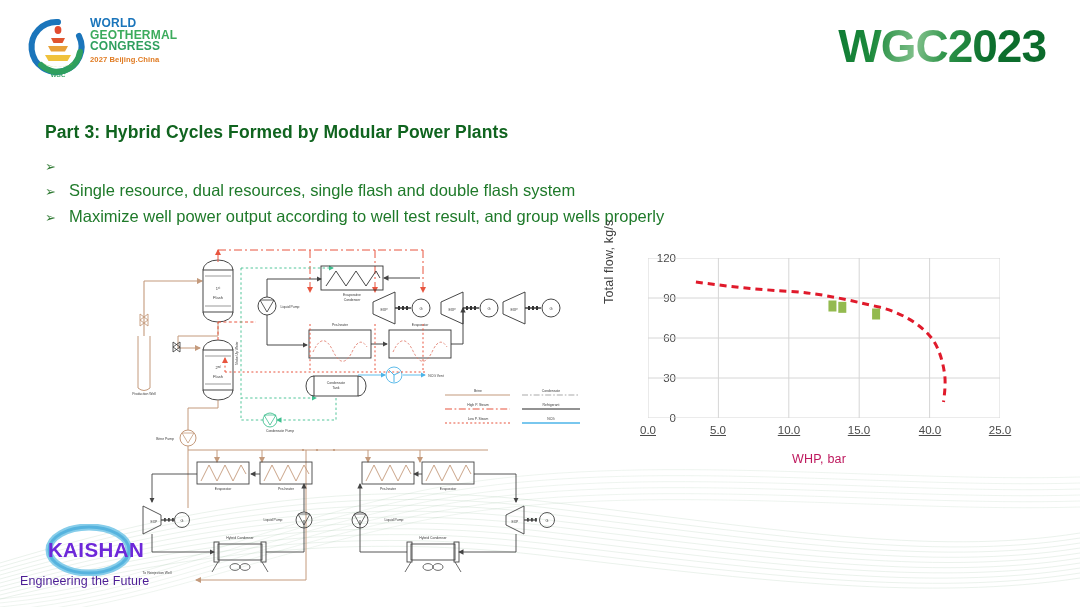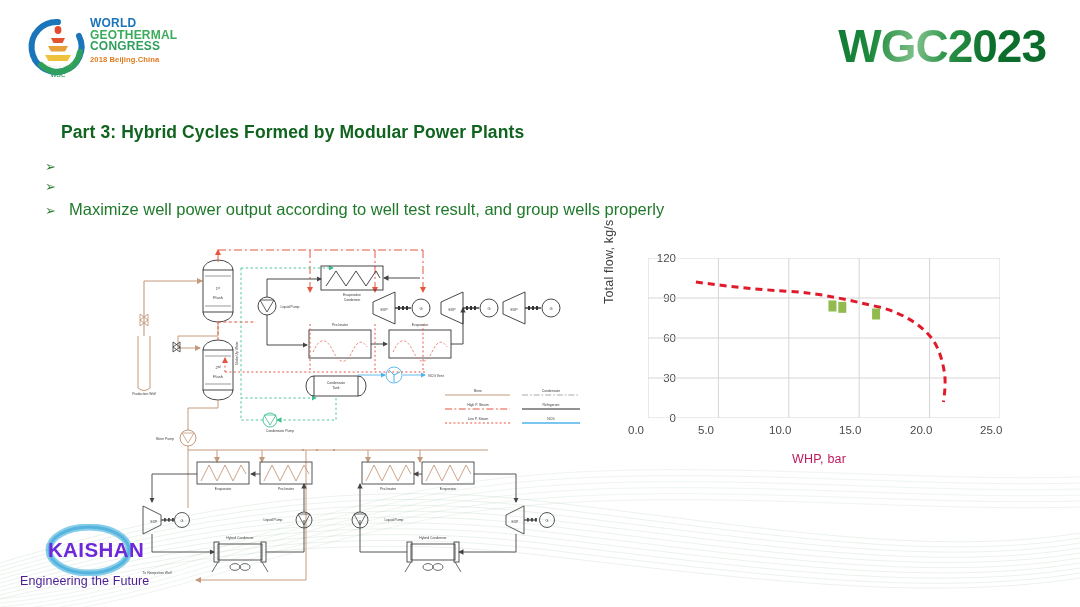--- a/index.html
+++ b/index.html
@@ -28,21 +28,21 @@
     position:absolute;right:34px;top:19px;
     font-size:46px;font-weight:bold;letter-spacing:-1px;
     background:linear-gradient(100deg,#0e7a33 0%,#1d8a3c 18%,#7fc08a 38%,#2e9449 52%,#0c6f2d 72%,#0b6a2b 100%);
     -webkit-background-clip:text;background-clip:text;color:transparent;
     -webkit-text-fill-color:transparent;
   }
 
   
   .slide-title{
     position:absolute;left:45px;top:122px;
-    font-size:17.5px;font-weight:bold;color:#10641f;letter-spacing:.1px;margin-left:16px;
+    font-size:17.5px;font-weight:bold;color:#10641f;letter-spacing:.1px;
   }
   .bullets{position:absolute;left:45px;top:160px;width:900px;}
   .bullet{display:flex;align-items:baseline;margin-bottom:6.5px;}
   .bullet .arrow{
     width:24px;flex:0 0 24px;color:#2f7a33;font-size:13px;line-height:1;
   }
   .bullet .btext{font-size:16.5px;color:#1f7a2a;line-height:20px;}
 
   
   .kaishan{position:absolute;left:18px;top:524px;width:150px;height:72px;}
@@ -62,21 +62,21 @@
     position:absolute;left:-2px;top:52px;
     transform:rotate(-90deg);transform-origin:left top;
     font-size:12.5px;color:#3f3f3f;white-space:nowrap;letter-spacing:.2px;
   }
   .chart-xlabel{
     position:absolute;left:0;top:200px;width:430px;text-align:center;
     font-size:12.5px;color:#be185d;letter-spacing:.2px;
   }
   .chart-plot{position:absolute;left:44px;top:6px;width:352px;height:160px;}
   .ytick{position:absolute;right:358px;font-size:11.5px;color:#4a4a4a;text-align:right;width:40px;}
-  .xtick{position:absolute;top:172px;font-size:11.5px;color:#4a4a4a;text-align:left;width:40px;}
+  .xtick{position:absolute;top:172px;font-size:11.5px;color:#4a4a4a;text-align:center;width:40px;text-decoration:underline;}
 
   
   .pfd{position:absolute;left:110px;top:248px;width:470px;height:340px;}
   .pfd svg{display:block;}
 </style>
 </head>
 <body>
 
 <svg class="waves" viewBox="0 0 1080 140" preserveAspectRatio="none">
   <g fill="none" stroke="#2d7a3a" stroke-width="0.6" opacity="0.16">
@@ -109,34 +109,35 @@
     <path d="M24,22 h14 l-2.5,5 h-9 z" fill="#e0542f"></path>
     <path d="M21,30 h20 l-3,5.5 h-14 z" fill="#e8a13a"></path>
     <path d="M18,39 h26 l-3.5,6 h-19 z" fill="#f0c23c"></path>
     <path d="M16,47 c7,5 23,5 30,0 c-4,5 -26,5 -30,0 z" fill="#8cc63f"></path>
     <text x="31" y="61" font-family="Liberation Sans, sans-serif" font-size="6" font-weight="bold" fill="#2f9f5e" text-anchor="middle">WGC</text>
   </svg>
   <div class="wgc-logo-text">
     <div class="wgc-line l1">WORLD</div>
     <div class="wgc-line l2">GEOTHERMAL</div>
     <div class="wgc-line l3">CONGRESS</div>
-    <div class="wgc-sub">2018 Beijing.China</div>
+    <div class="wgc-sub">2027 Beijing.China</div>
   </div>
 </div>
 
 <div class="wgc2023">WGC2023</div>
 
 <div class="slide-title">Part 3: Hybrid Cycles Formed by Modular Power Plants</div>
 
 <div class="bullets">
   <div class="bullet">
     <span class="arrow">➢</span>
   </div>
   <div class="bullet">
     <span class="arrow">➢</span>
+    <span class="btext">Single resource, dual resources, single flash and double flash system</span>
   </div>
   <div class="bullet">
     <span class="arrow">➢</span>
     <span class="btext">Maximize well power output according to well test result, and group wells properly</span>
   </div>
 </div>
 
 <div class="pfd">
 <svg width="470" height="340" viewBox="0 0 470 340">
   <defs>
@@ -435,21 +436,21 @@
   <div class="ytick" style="top:0px;">120</div>
   <div class="ytick" style="top:40px;">90</div>
   <div class="ytick" style="top:80px;">60</div>
   <div class="ytick" style="top:120px;">30</div>
   <div class="ytick" style="top:160px;">0</div>
 
   <div class="xtick" style="left:24px;">0.0</div>
   <div class="xtick" style="left:94px;">5.0</div>
   <div class="xtick" style="left:165px;">10.0</div>
   <div class="xtick" style="left:235px;">15.0</div>
-  <div class="xtick" style="left:306px;">20.0</div>
+  <div class="xtick" style="left:306px;">40.0</div>
   <div class="xtick" style="left:376px;">25.0</div>
 
   <svg class="chart-plot" viewBox="0 0 352 160" preserveAspectRatio="none">
     <g stroke="#d6d6d6" stroke-width="1">
       <line x1="0" y1="0" x2="352" y2="0"></line>
       <line x1="0" y1="40" x2="352" y2="40"></line>
       <line x1="0" y1="80" x2="352" y2="80"></line>
       <line x1="0" y1="120" x2="352" y2="120"></line>
       <line x1="0" y1="160" x2="352" y2="160"></line>
       <line x1="0" y1="0" x2="0" y2="160"></line>

